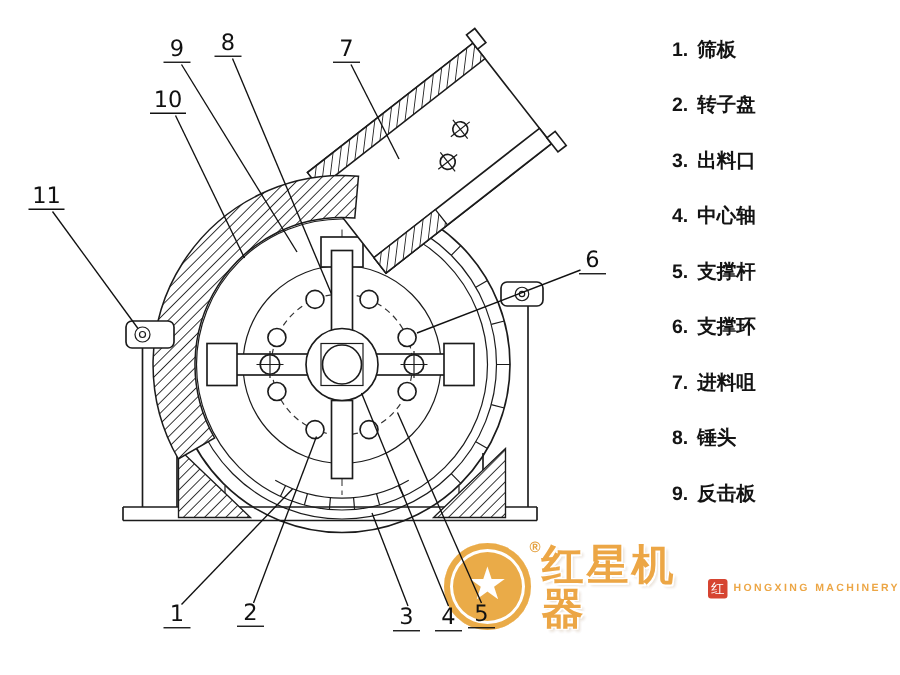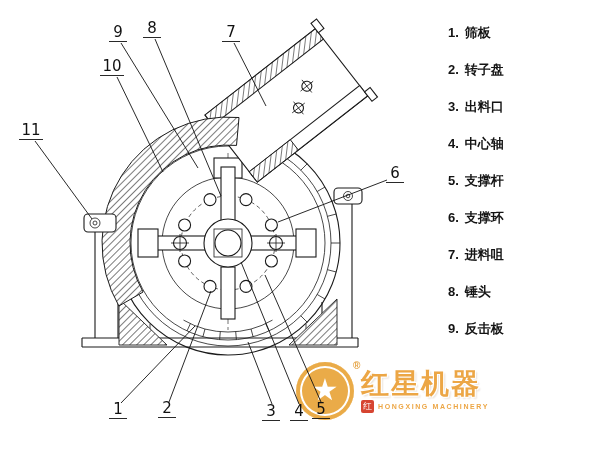--- a/index.html
+++ b/index.html
@@ -20,21 +20,21 @@
                font-size:13px;font-weight:600;color:#141414;white-space:nowrap;}
   .legend-item .num{margin-right:6px;}
   
   .watermark{position:absolute;left:296px;top:362px;display:flex;align-items:center;
              gap:7px;opacity:.95;z-index:1;}
   .wm-badge{position:relative;width:58px;height:58px;border-radius:50%;background:#e9a73f;
             box-shadow:inset 0 0 0 4px #e9a73f, inset 0 0 0 6px #ffffff;
             display:flex;align-items:center;justify-content:center;flex:0 0 auto;}
   .wm-star{color:#ffffff;font-size:30px;line-height:1;transform:translateY(-1px);}
   .wm-reg{position:absolute;left:57px;top:-2px;font-size:10px;color:#e2992f;font-weight:bold;}
-  .wm-text{display:flex;flex-direction:column;}
+  .wm-text{display:flex;flex-direction:row;}
   .wm-cn{font-size:28px;font-weight:bold;color:#eca23c;letter-spacing:2px;line-height:1.05;
          text-shadow:1px 1px 0 #fff,-1px -1px 0 #fff,1px -1px 0 #fff,-1px 1px 0 #fff,2px 2px 2px rgba(120,70,0,.18);}
   .wm-row{display:flex;align-items:center;gap:4px;margin-top:2px;}
   .wm-seal{width:13px;height:13px;background:#d43a26;color:#fff;font-size:9px;line-height:13px;
            text-align:center;border-radius:2px;flex:0 0 auto;}
   .wm-en{font-size:7px;font-weight:bold;letter-spacing:1.6px;color:#eca23c;white-space:nowrap;}
 </style>
 </head>
 <body>
 

